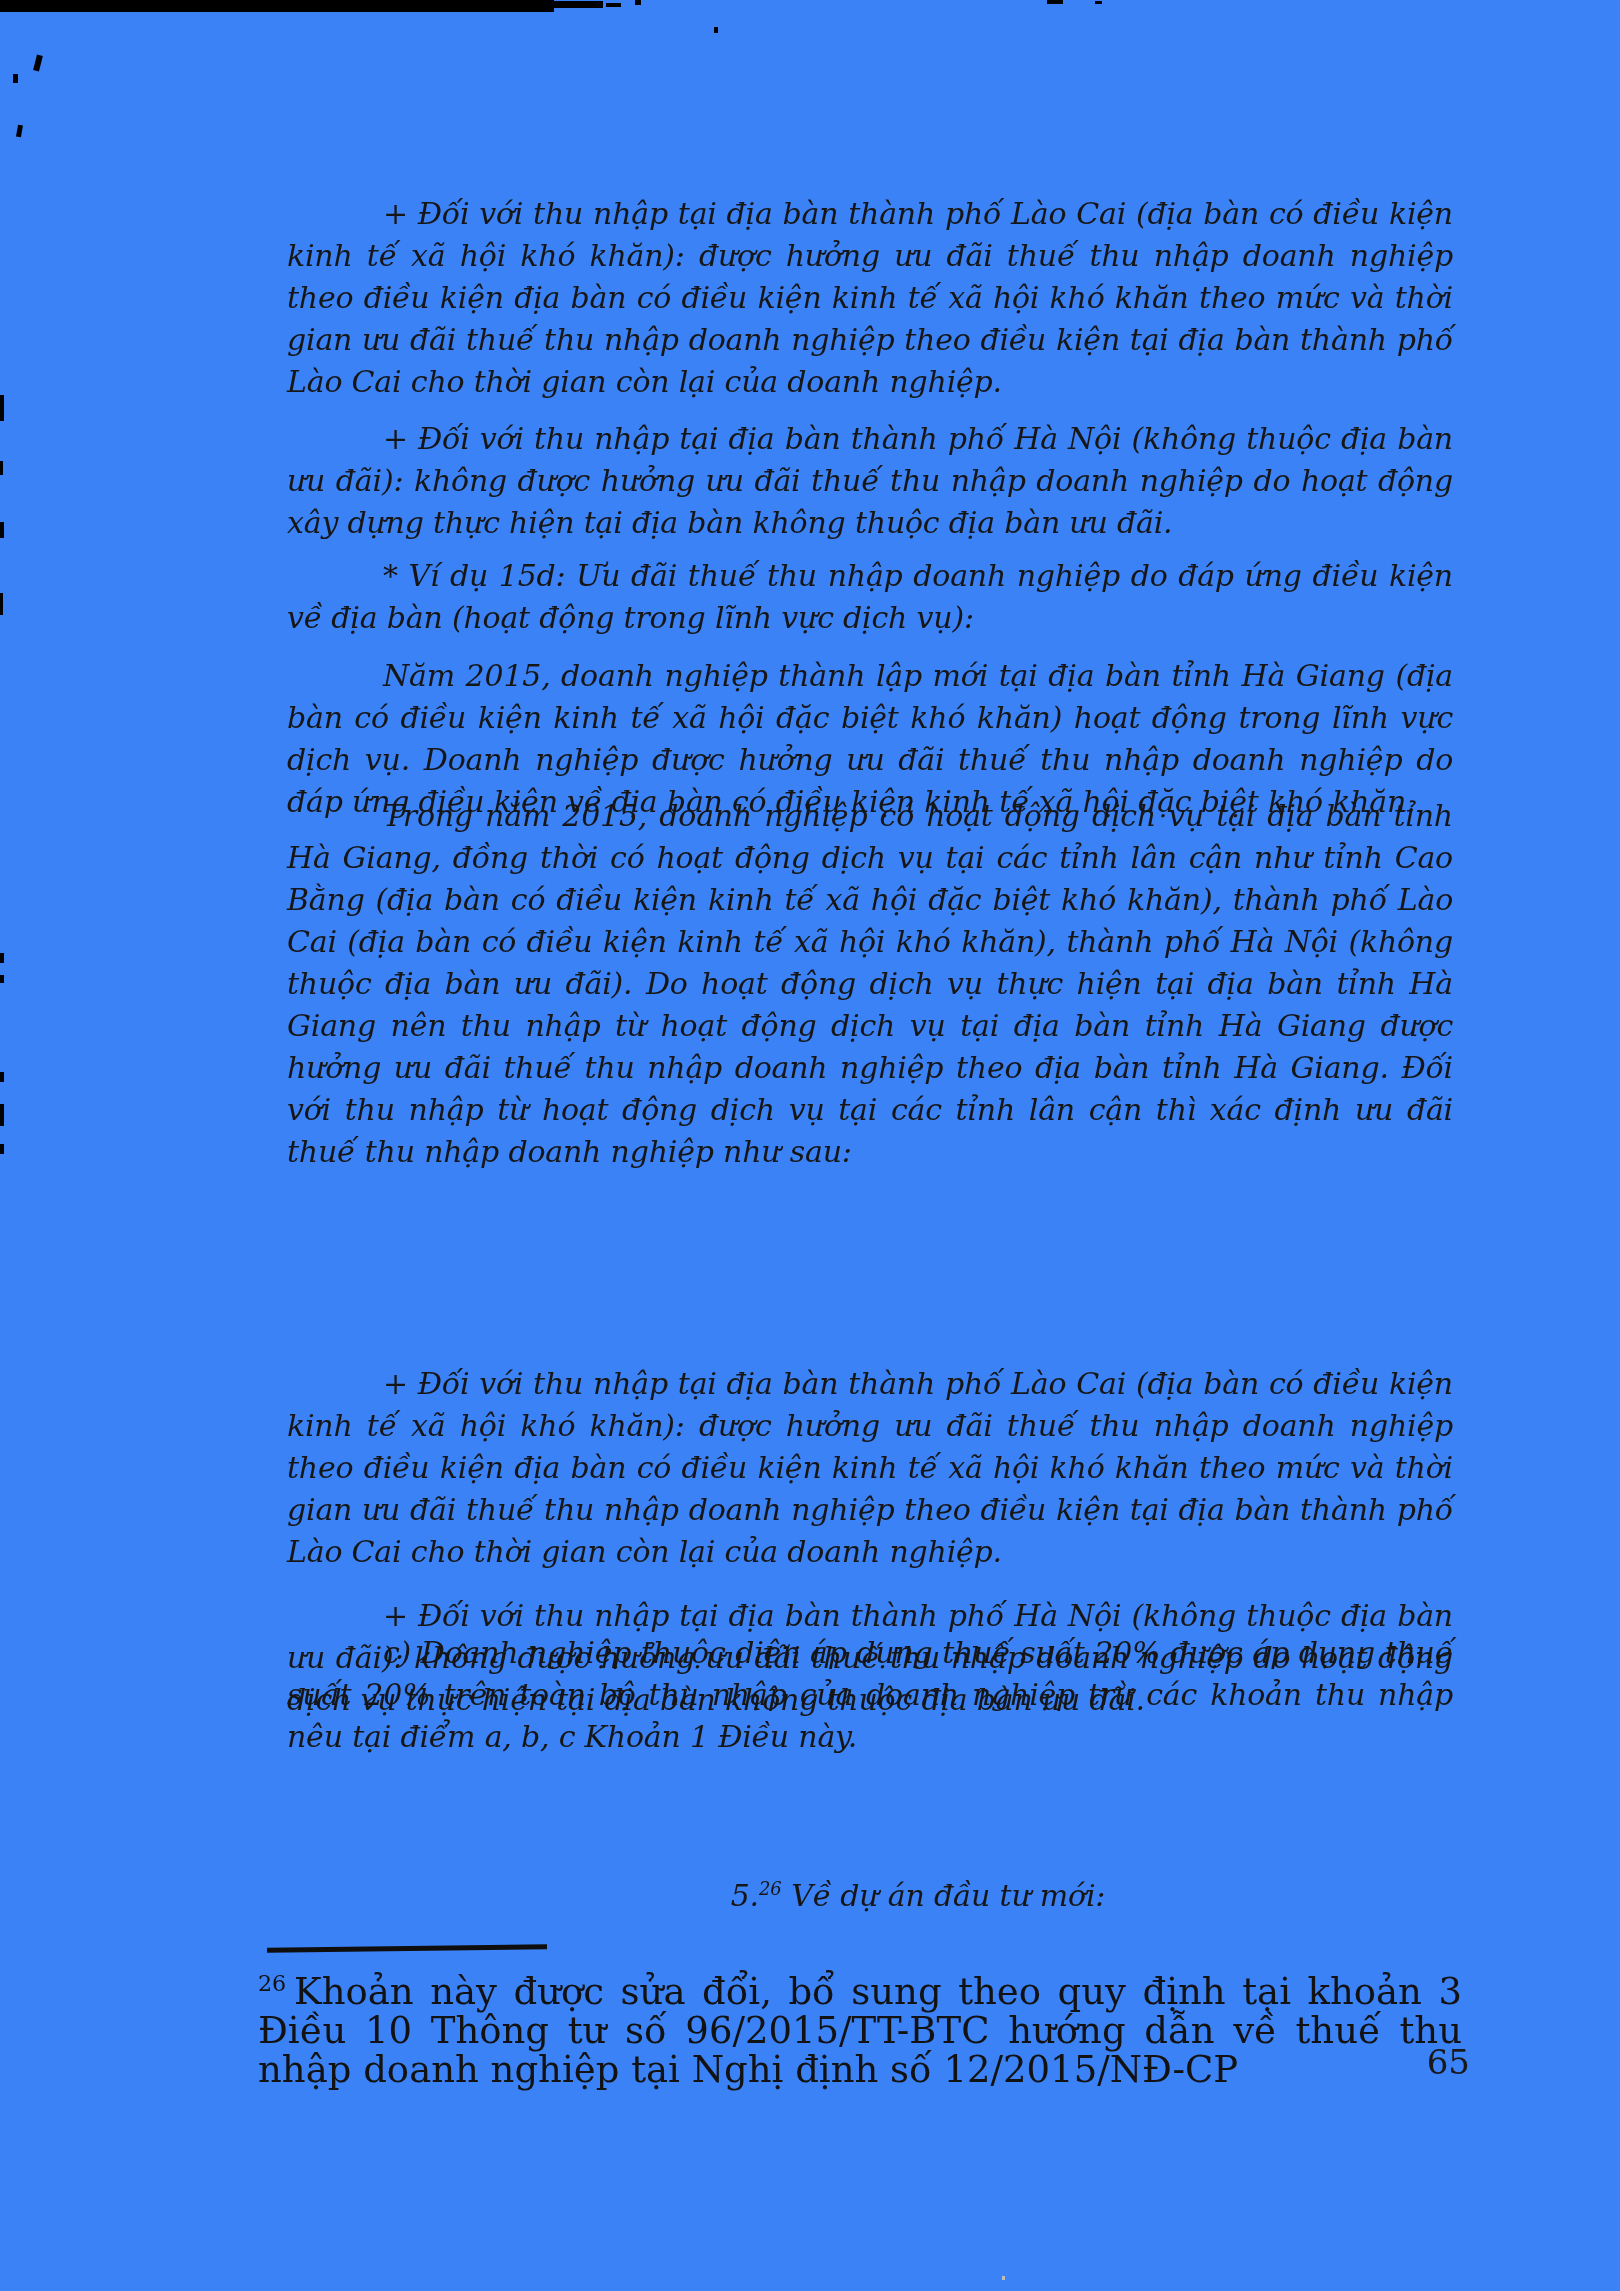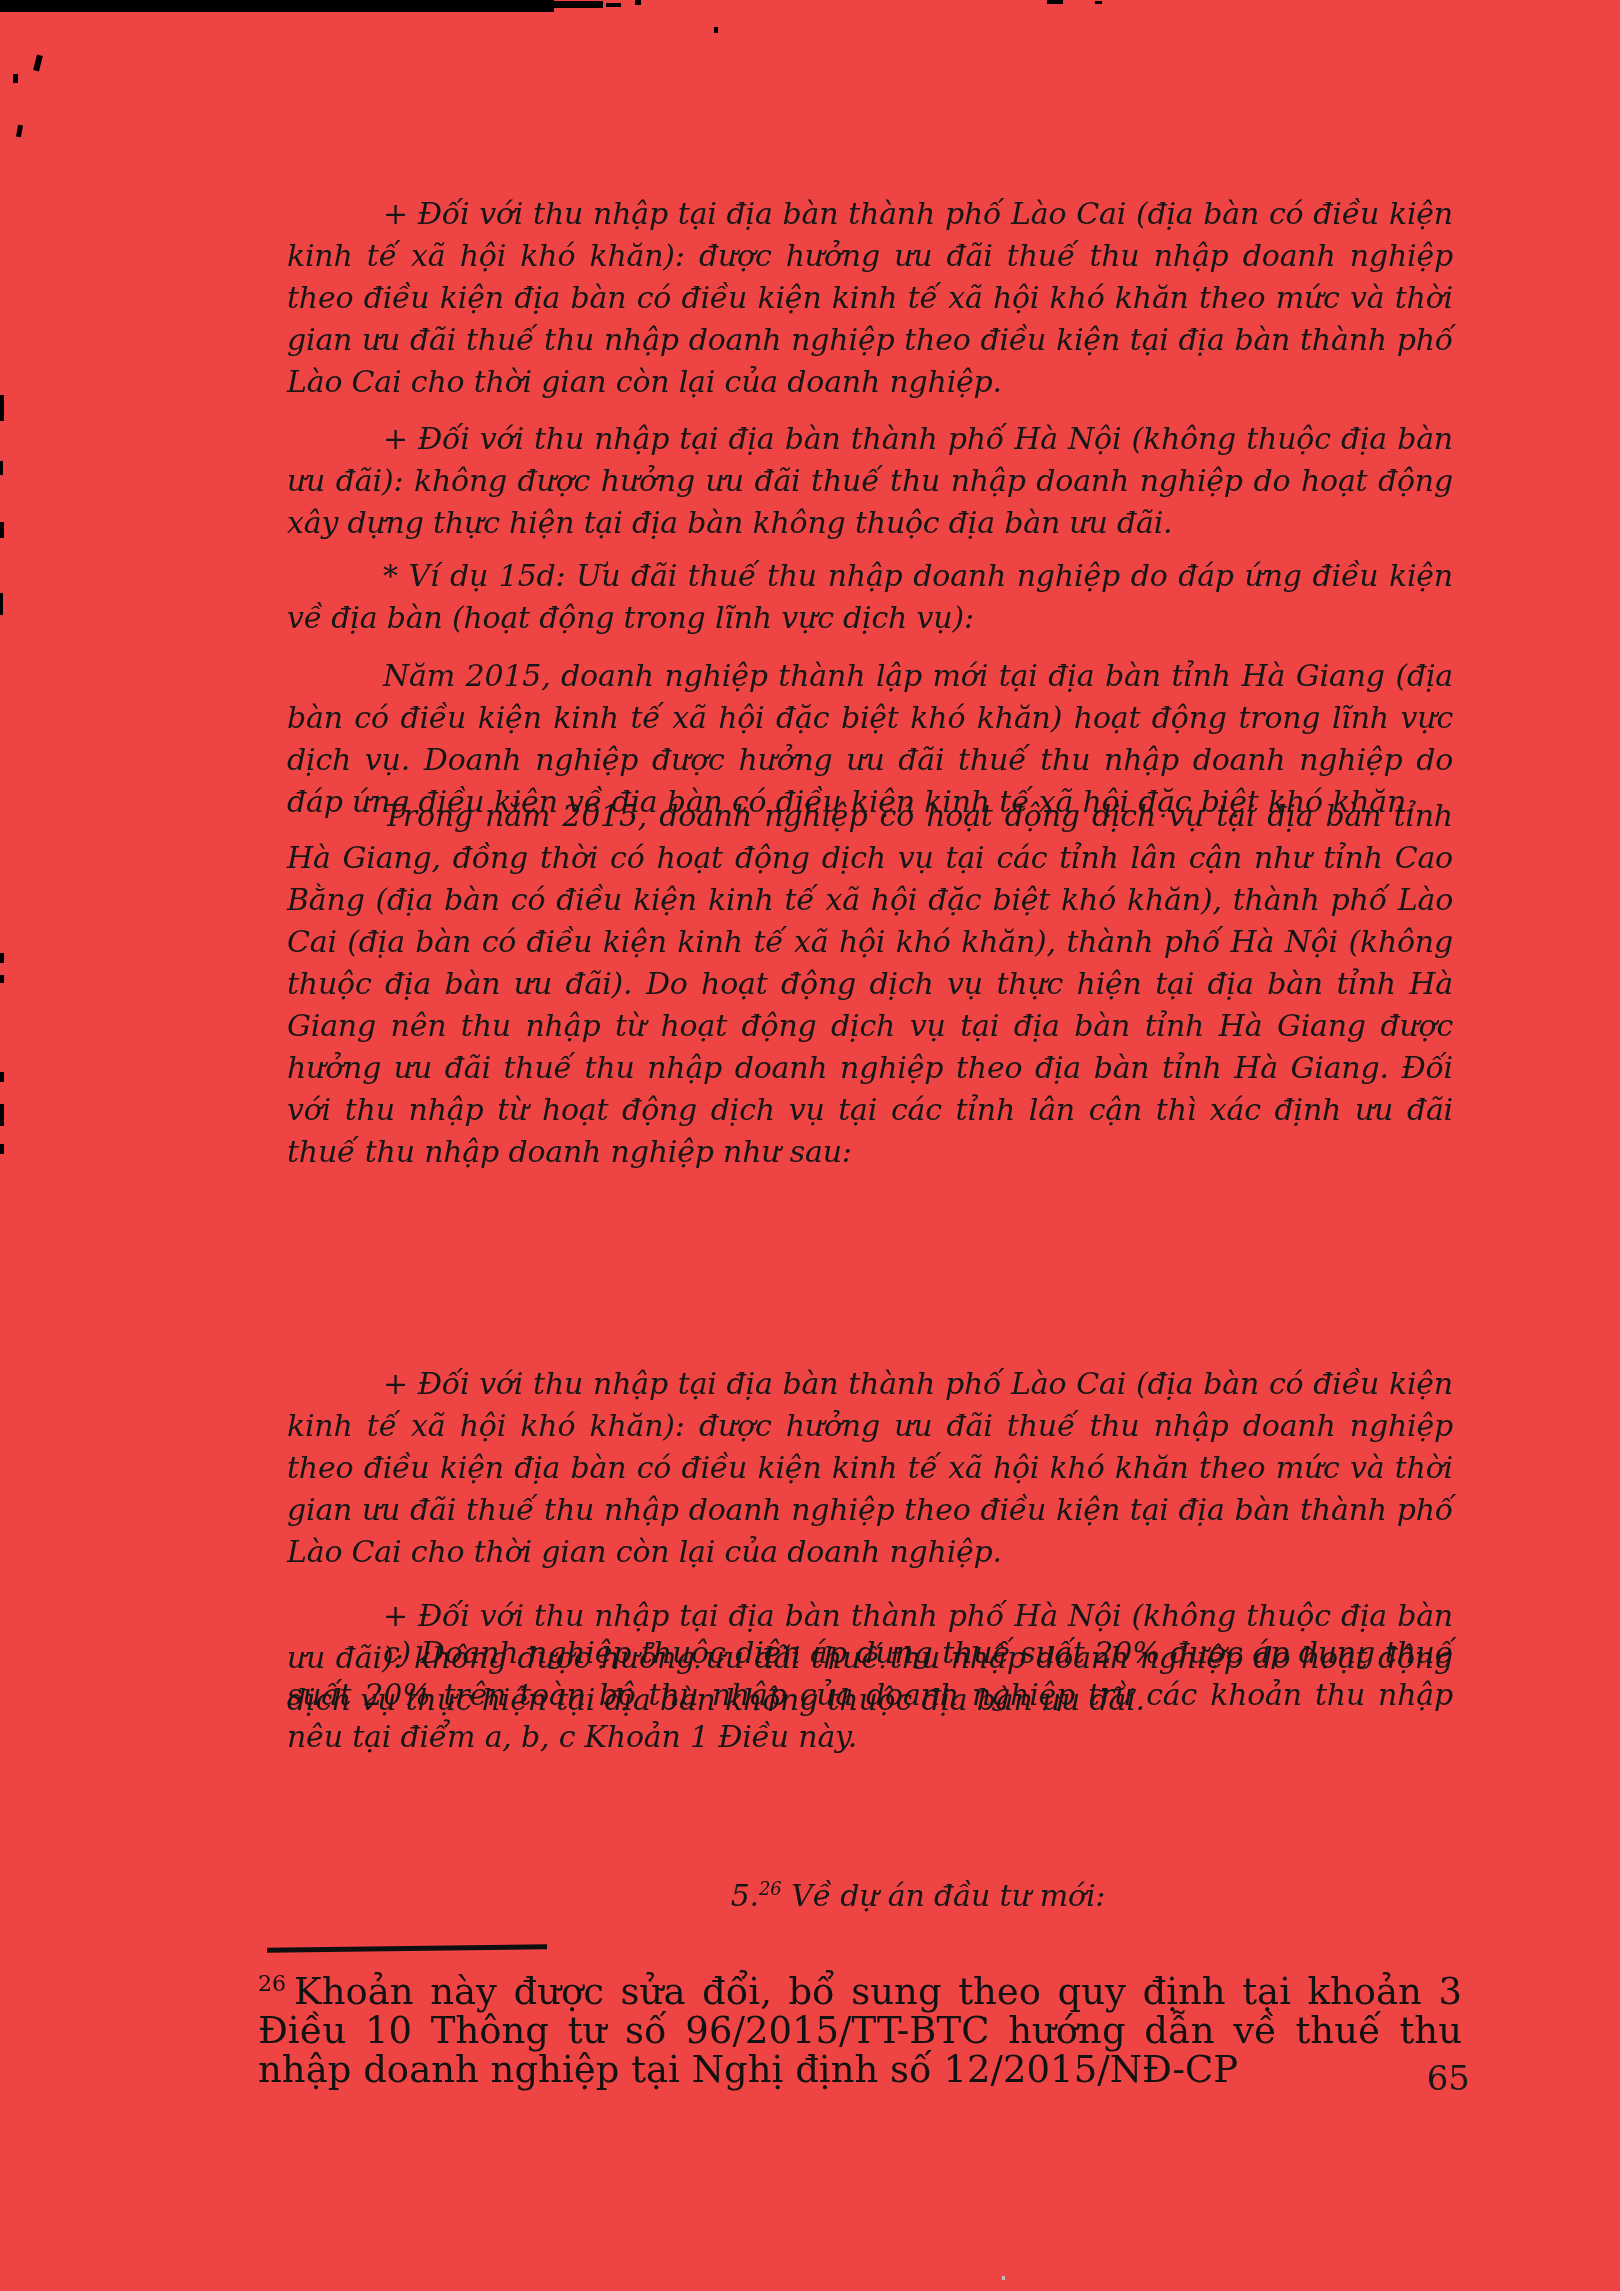--- a/index.html
+++ b/index.html
@@ -1,19 +1,19 @@
 <!DOCTYPE html>
 <html><head>
 <meta charset="utf-8">
 <style>
   html,body{margin:0;padding:0;background:#e8e8e8;}
   .page{
     position:relative;
     width:1620px;height:2292px;
-    background:#ef4444;
+    background:#3b82f6;
     overflow:hidden;
     font-family:"DejaVu Serif", serif;
   }
   
   .para{
     position:absolute;
     left:287px;
     width:1166px;
     margin:0;
     font-style:italic;
@@ -64,21 +64,20 @@
   }
   .footnote .fn-text{margin-left:7.8px;}
   .page-number{
     position:absolute;
     left:1382px;top:2042px;
     width:88px;
     font-style:normal;
     font-size:34px;
     color:#191919;
     text-align:right;
-    margin-top:16px;
   }
   
   .artifact{position:absolute;background:#000;}
   .a-top1{left:0;top:0;width:554px;height:11.8px;}
   .a-top2{left:552px;top:1px;width:51px;height:6.9px;}
   .a-top3{left:606px;top:2.9px;width:14.7px;height:3.9px;}
   .a-top4{left:635px;top:0;width:5.9px;height:4.9px;}
   .a-top5{left:1047px;top:0;width:15.7px;height:3.9px;}
   .a-top6{left:1095px;top:1px;width:6.9px;height:2.9px;}
   .a-s1{left:35px;top:55px;width:5.9px;height:15.7px;transform:rotate(14deg);}

